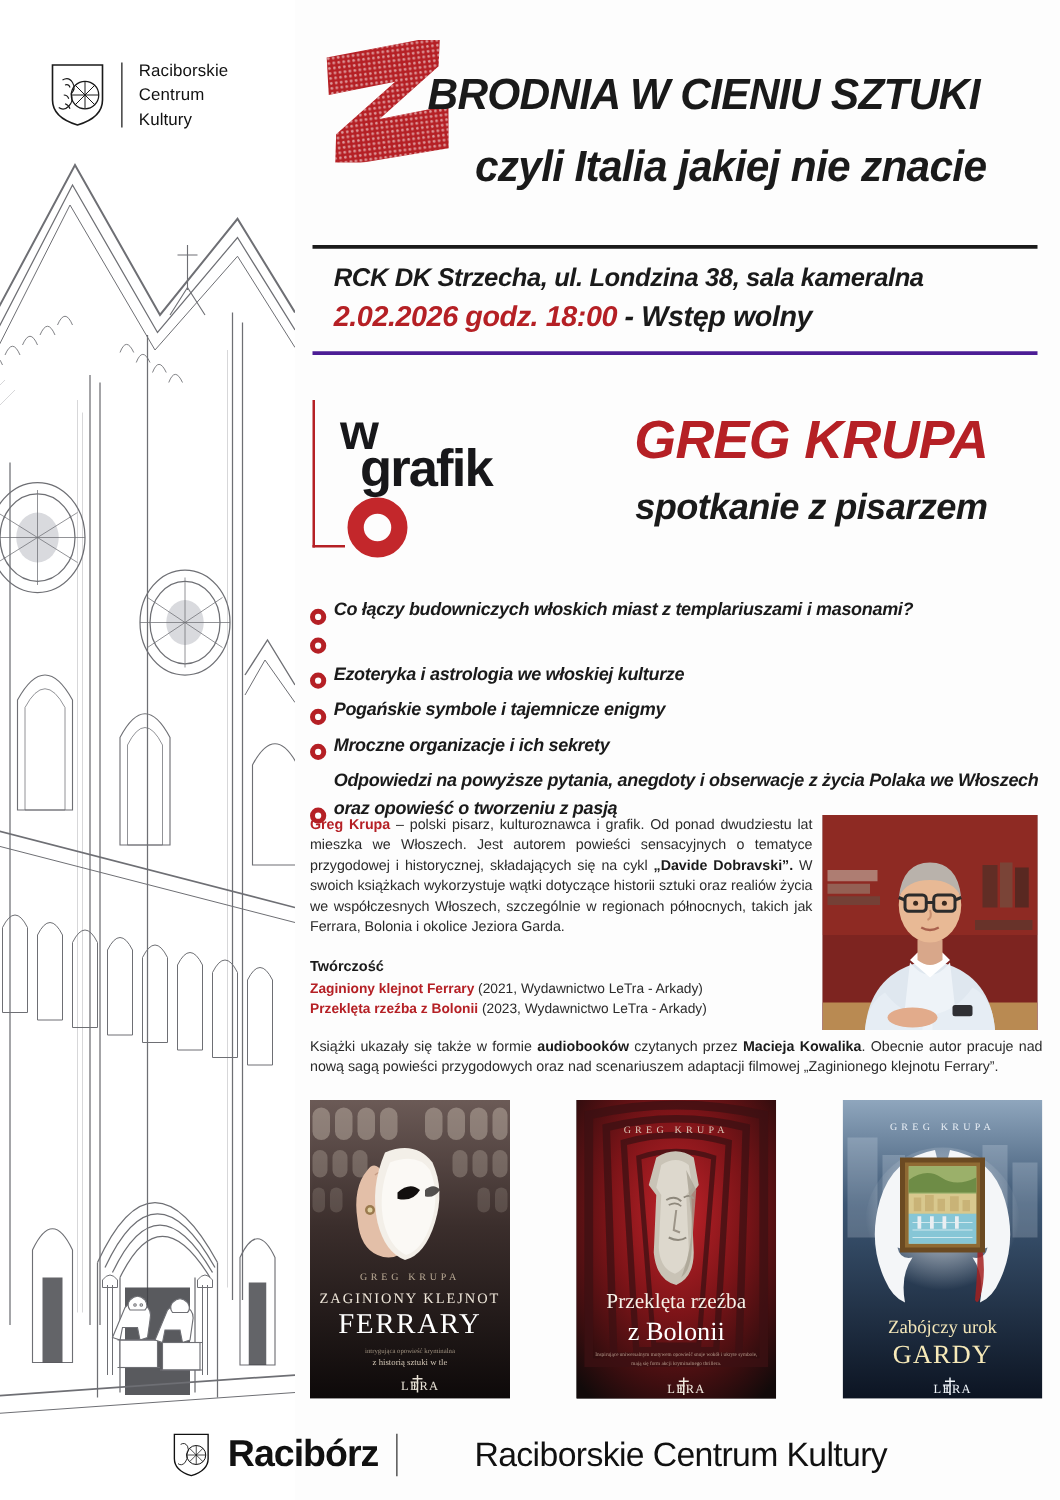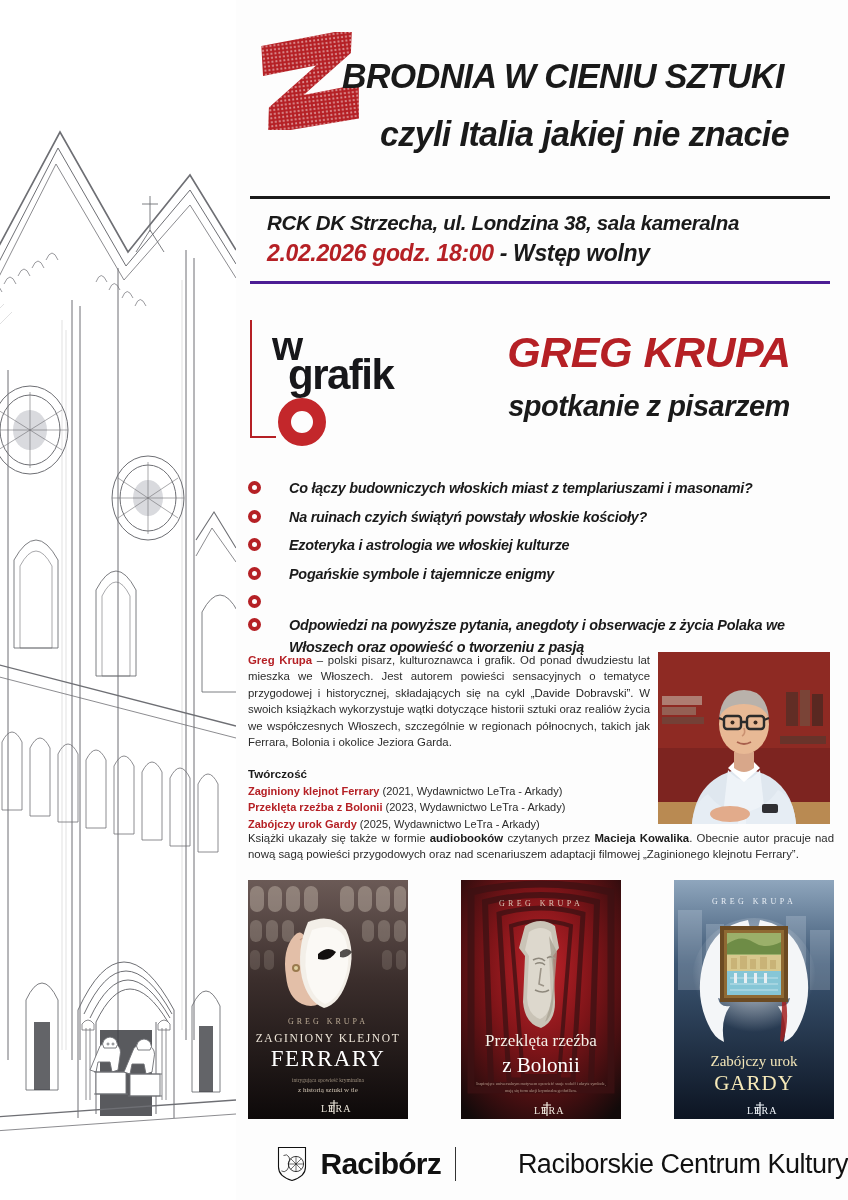--- a/index.html
+++ b/index.html
@@ -141,41 +141,41 @@
     width: 362px; text-align: center;
     font-size: 29px; font-weight: 800; font-style: italic;
     letter-spacing: -0.5px; color: #1a1a1a; white-space: nowrap;
   }
 
   
   .bullets {
     position: absolute; left: 8px; top: 478px; width: 586px;
   }
   .bullet-row {
-    display: flex; align-items: flex-start; gap: 28px;
+    display: flex; align-items: flex-end; gap: 6px;
     margin-bottom: 7px;
   }
   .ring {
     flex: none; width: 13px; height: 13px; border-radius: 50%;
     border: 4px solid #b52025; margin-top: 3px;
   }
   .bullet-text {
     font-size: 14.4px; font-weight: 800; font-style: italic;
     line-height: 1.5; letter-spacing: -0.25px; color: #1a1a1a;
   }
 
   
   .bio {
     position: absolute; left: 8px; top: 652px;
     width: 402px;
     font-size: 11.4px; line-height: 1.44; color: #2b2b2b;
     text-align: justify;
   }
   .bio b.red { color: #b52025; font-weight: 700; }
-  .bio b { font-weight: 400; color: #1a1a1a; }
+  .bio b { font-weight: 700; color: #1a1a1a; }
 
   .works-title {
     position: absolute; left: 8px; top: 767px;
     font-size: 11.6px; font-weight: 700; color: #1a1a1a;
   }
   .works-list {
     position: absolute; left: 8px; top: 783px; width: 402px;
     font-size: 11px; line-height: 1.48; color: #2b2b2b;
   }
   .work-title { color: #b52025; font-weight: 700; }
@@ -204,21 +204,21 @@
   .cover {
     width: 160px; height: 239px;
     position: relative; overflow: hidden;
   }
   .cover svg { display: block; }
 
   
   .footer {
     position: absolute; left: 0; top: 1128px;
     width: 848px; height: 72px;
-    display: flex; align-items: center; justify-content: flex-end;
+    display: flex; align-items: center; justify-content: center;
     gap: 14px;
   }
   .footer-crest { width: 30px; height: 36px; flex: none; }
   .footer-city {
     font-size: 30px; font-weight: 700; letter-spacing: -0.8px;
     color: #111;
   }
   .footer-sep { width: 1px; height: 34px; background: #333; }
   .footer-name {
     font-size: 27px; font-weight: 400; letter-spacing: -0.5px;
@@ -342,20 +342,39 @@
 
       <g stroke-width=".4" opacity=".55">
         <path d="M62 320 L62 1050 M66 330 L66 1050 M182 280 L182 1030"></path>
         <path d="M-16 308 L-4 296 M-8 316 L4 304 M0 324 L12 312"></path>
       </g>
     </svg>
   </div>
 
   <div class="content">
 
+    <div class="header-logo">
+      <svg class="crest" viewBox="0 0 44 52" fill="none" stroke="#1a1a1a" stroke-width="1.3">
+        <path d="M2 2 H42 V30 Q42 44 22 50 Q2 44 2 30 Z"></path>
+        <circle cx="28" cy="26" r="11" stroke-width="1"></circle>
+        <g stroke-width=".8">
+          <path d="M28 15 V37 M17 26 H39 M20.2 18.2 L35.8 33.8 M35.8 18.2 L20.2 33.8"></path>
+        </g>
+        <g stroke-width=".9">
+          <path d="M10 14 q5-3 8 2 q3 5 -1 9 q2 6 -2 10 q-4 4 -8 1"></path>
+          <path d="M12 18 q3-1 4 2 M11 26 q3 0 4 3 M12 33 q3 1 4 4"></path>
+        </g>
+      </svg>
+      <div class="logo-divider"></div>
+      <div class="logo-words">
+        <div>Raciborskie</div>
+        <div>Centrum</div>
+        <div>Kultury</div>
+      </div>
+    </div>
 
     <div class="title-block">
       <svg class="zmark" viewBox="0 0 108 98">
         <defs>
           <pattern id="dots" width="4" height="4" patternUnits="userSpaceOnUse">
             <circle cx="1.1" cy="1.1" r="1.05" fill="#ffffff" opacity=".55"></circle>
           </pattern>
         </defs>
         <g transform="rotate(-7 54 49)">
           <path d="M8 8 L100 2 L96 26 L44 62 L100 58 L96 92 L4 96 L8 70 L60 34 L6 38 Z" fill="#b52025"></path>
@@ -385,54 +404,51 @@
       <div class="author-sub">spotkanie z pisarzem</div>
     </div>
 
     <div class="bullets">
       <div class="bullet-row">
         <span class="ring"></span>
         <span class="bullet-text">Co łączy budowniczych włoskich miast z templariuszami i masonami?</span>
       </div>
       <div class="bullet-row">
         <span class="ring"></span>
-        <span class="bullet-text">Na ruinach czyich świątyń powstały włoskie kościoły?</span>
       </div>
       <div class="bullet-row">
         <span class="ring"></span>
         <span class="bullet-text">Ezoteryka i astrologia we włoskiej kulturze</span>
       </div>
       <div class="bullet-row">
         <span class="ring"></span>
         <span class="bullet-text">Pogańskie symbole i tajemnicze enigmy</span>
       </div>
       <div class="bullet-row">
         <span class="ring"></span>
+        <span class="bullet-text">Mroczne organizacje i ich sekrety</span>
       </div>
       <div class="bullet-row">
         <span class="ring"></span>
         <span class="bullet-text">Odpowiedzi na powyższe pytania, anegdoty i obserwacje z życia Polaka we Włoszech oraz opowieść o tworzeniu z pasją</span>
       </div>
     </div>
 
     <div class="bio">
       <b class="red">Greg Krupa</b><span> – polski pisarz, kulturoznawca i grafik. Od ponad dwudziestu lat mieszka we Włoszech. Jest autorem powieści sensacyjnych o tematyce przygodowej i historycznej, składających się na cykl </span><b>„Davide Dobravski”.</b><span> W swoich książkach wykorzystuje wątki dotyczące historii sztuki oraz realiów życia we współczesnych Włoszech, szczególnie w regionach północnych, takich jak Ferrara, Bolonia i okolice Jeziora Garda.</span>
     </div>
 
     <div class="works-title">Twórczość</div>
 
     <div class="works-list">
       <div>
         <span class="work-title">Zaginiony klejnot Ferrary</span><span> (2021, Wydawnictwo LeTra - Arkady)</span>
       </div>
       <div>
         <span class="work-title">Przeklęta rzeźba z Bolonii</span><span> (2023, Wydawnictwo LeTra - Arkady)</span>
-      </div>
-      <div>
-        <span class="work-title">Zabójczy urok Gardy</span><span> (2025, Wydawnictwo LeTra - Arkady)</span>
       </div>
     </div>
 
     <div class="works-note">
       <span>Książki ukazały się także w formie </span><b>audiobooków</b><span> czytanych przez </span><b>Macieja Kowalika</b><span>. Obecnie autor pracuje nad nową sagą powieści przygodowych oraz nad scenariuszem adaptacji filmowej „Zaginionego klejnotu Ferrary”.</span>
     </div>
 
     <div class="photo">
       <svg width="172" height="172" viewBox="0 0 172 172">
         <rect width="172" height="172" fill="#7d2420"></rect>

